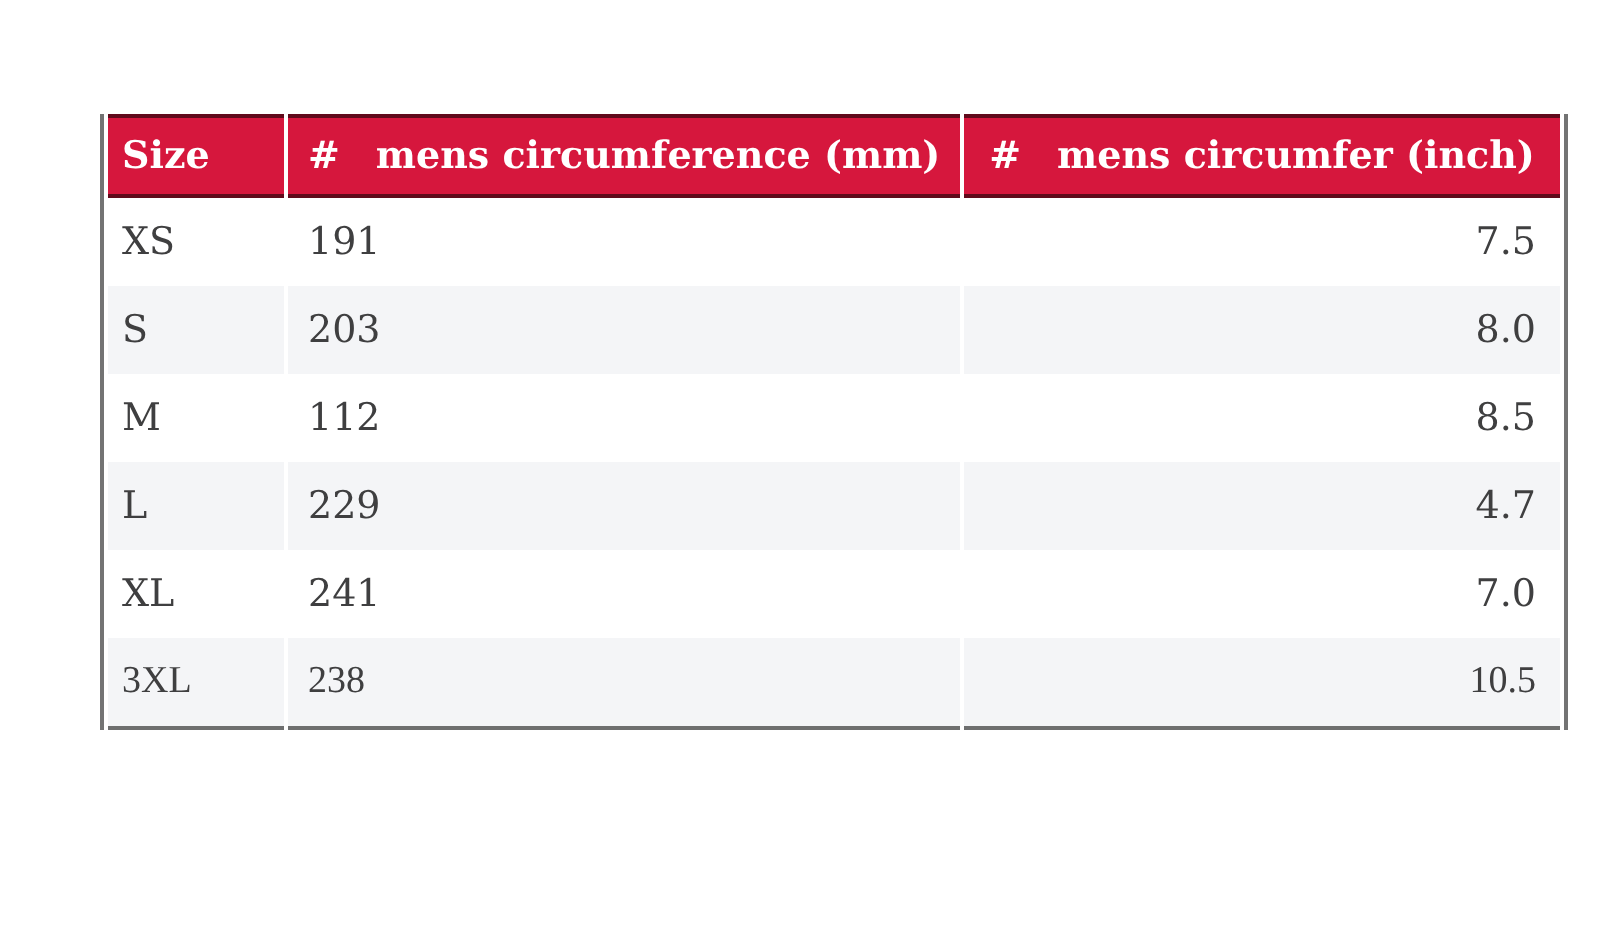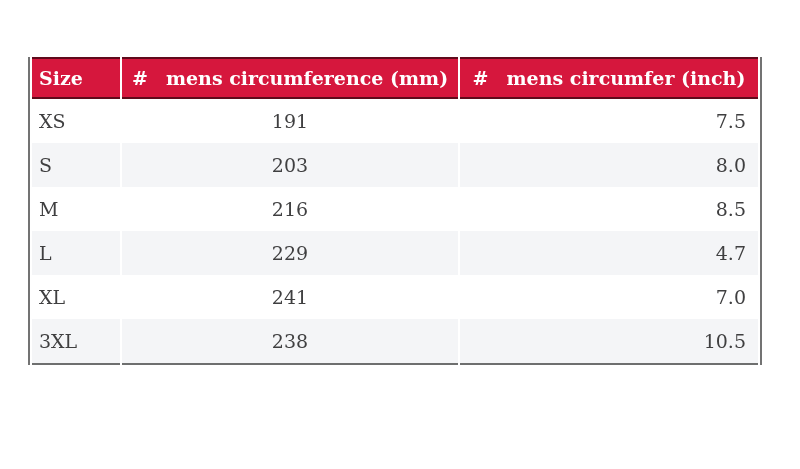--- a/index.html
+++ b/index.html
@@ -10,21 +10,21 @@
   }
   .page {
     position: relative;
     width: 800px;
     height: 469px;
     background: #ffffff;
     overflow: hidden;
   }
   .table-wrap {
     position: absolute;
-    left: 28px;
+    left: 50px;
     top: 57px;
   }
   table.size-chart {
     border-collapse: separate;
     border-spacing: 2px 0;
     width: 734px;
     table-layout: fixed;
     border-left: 2px solid rgba(0,0,0,0.55);
     border-right: 2px solid rgba(0,0,0,0.55);
     background: #ffffff;
@@ -63,32 +63,33 @@
     color: #3f3f40;
     padding: 11px 10px;
     white-space: nowrap;
     overflow: hidden;
   }
   td.cell-size {
     text-align: left;
     padding-left: 7px;
   }
   td.cell-mm {
-    text-align: center;
+    text-align: left;
     padding-right: 10px;
   }
   td.cell-inch {
     text-align: right;
     padding-right: 12px;
   }
   tbody tr:nth-child(even) td {
     background: #f4f5f7;
   }
   tbody tr:last-child td {
     border-bottom: 2px solid rgba(0,0,0,0.55);
+    font-family: Liberation Serif, serif;
   }
 </style>
 </head>
 <body>
 
 <div class="page">
   <div class="table-wrap">
     <table class="size-chart">
       <colgroup>
         <col class="c-size">
@@ -114,21 +115,21 @@
           <td class="cell-mm">191</td>
           <td class="cell-inch">7.5</td>
         </tr>
         <tr>
           <td class="cell-size">S</td>
           <td class="cell-mm">203</td>
           <td class="cell-inch">8.0</td>
         </tr>
         <tr>
           <td class="cell-size">M</td>
-          <td class="cell-mm">216</td>
+          <td class="cell-mm">112</td>
           <td class="cell-inch">8.5</td>
         </tr>
         <tr>
           <td class="cell-size">L</td>
           <td class="cell-mm">229</td>
           <td class="cell-inch">4.7</td>
         </tr>
         <tr>
           <td class="cell-size">XL</td>
           <td class="cell-mm">241</td>

